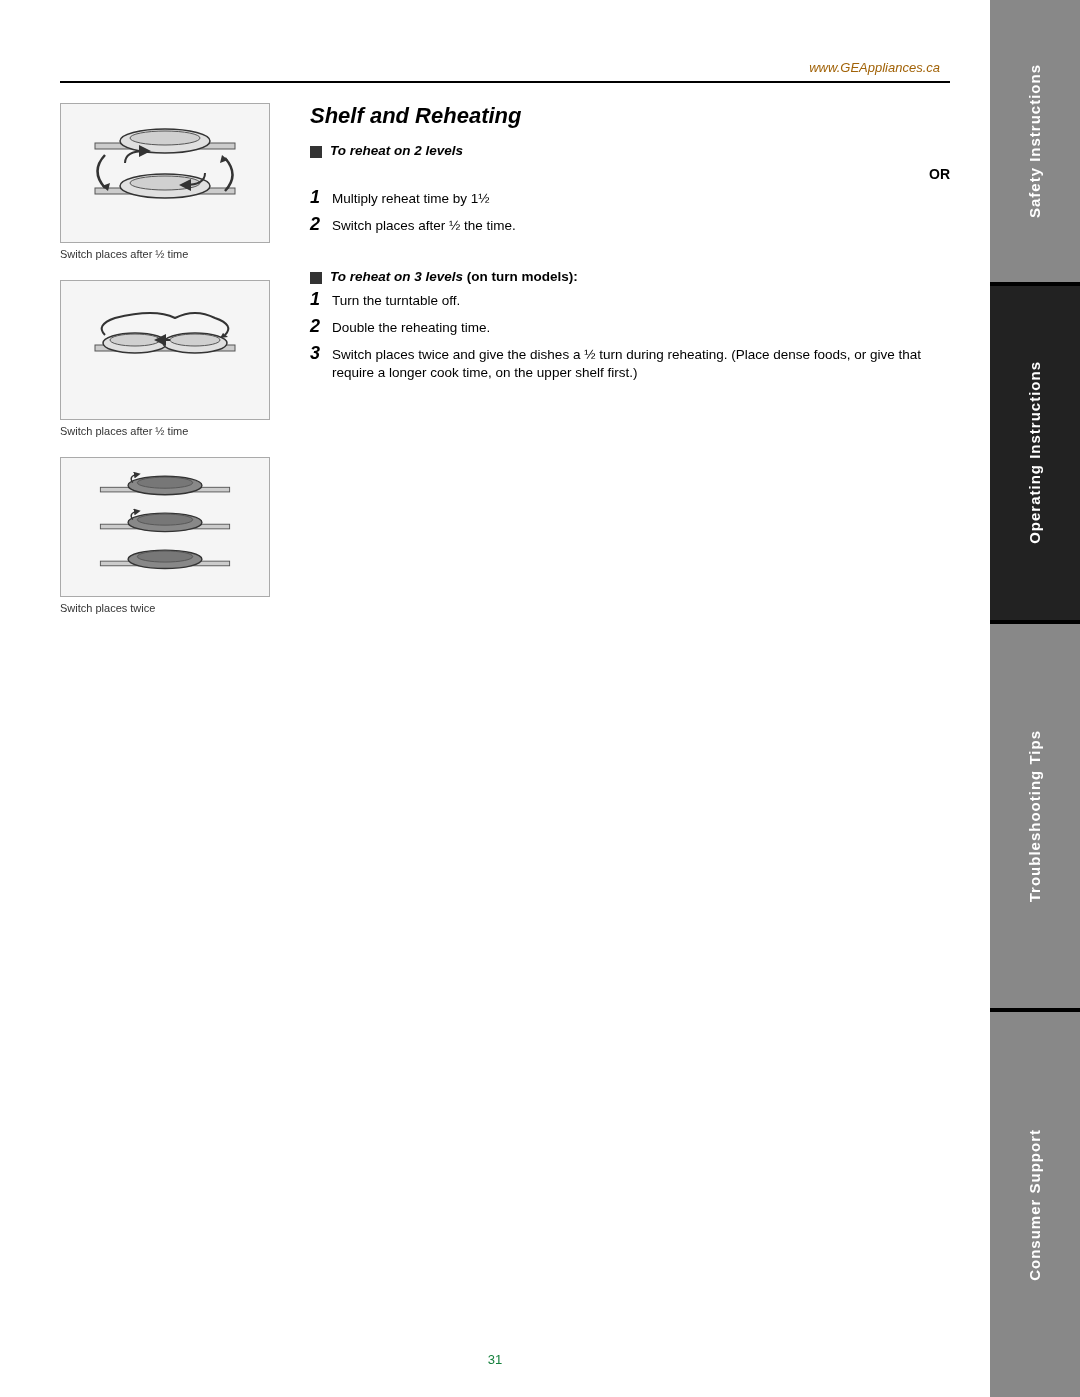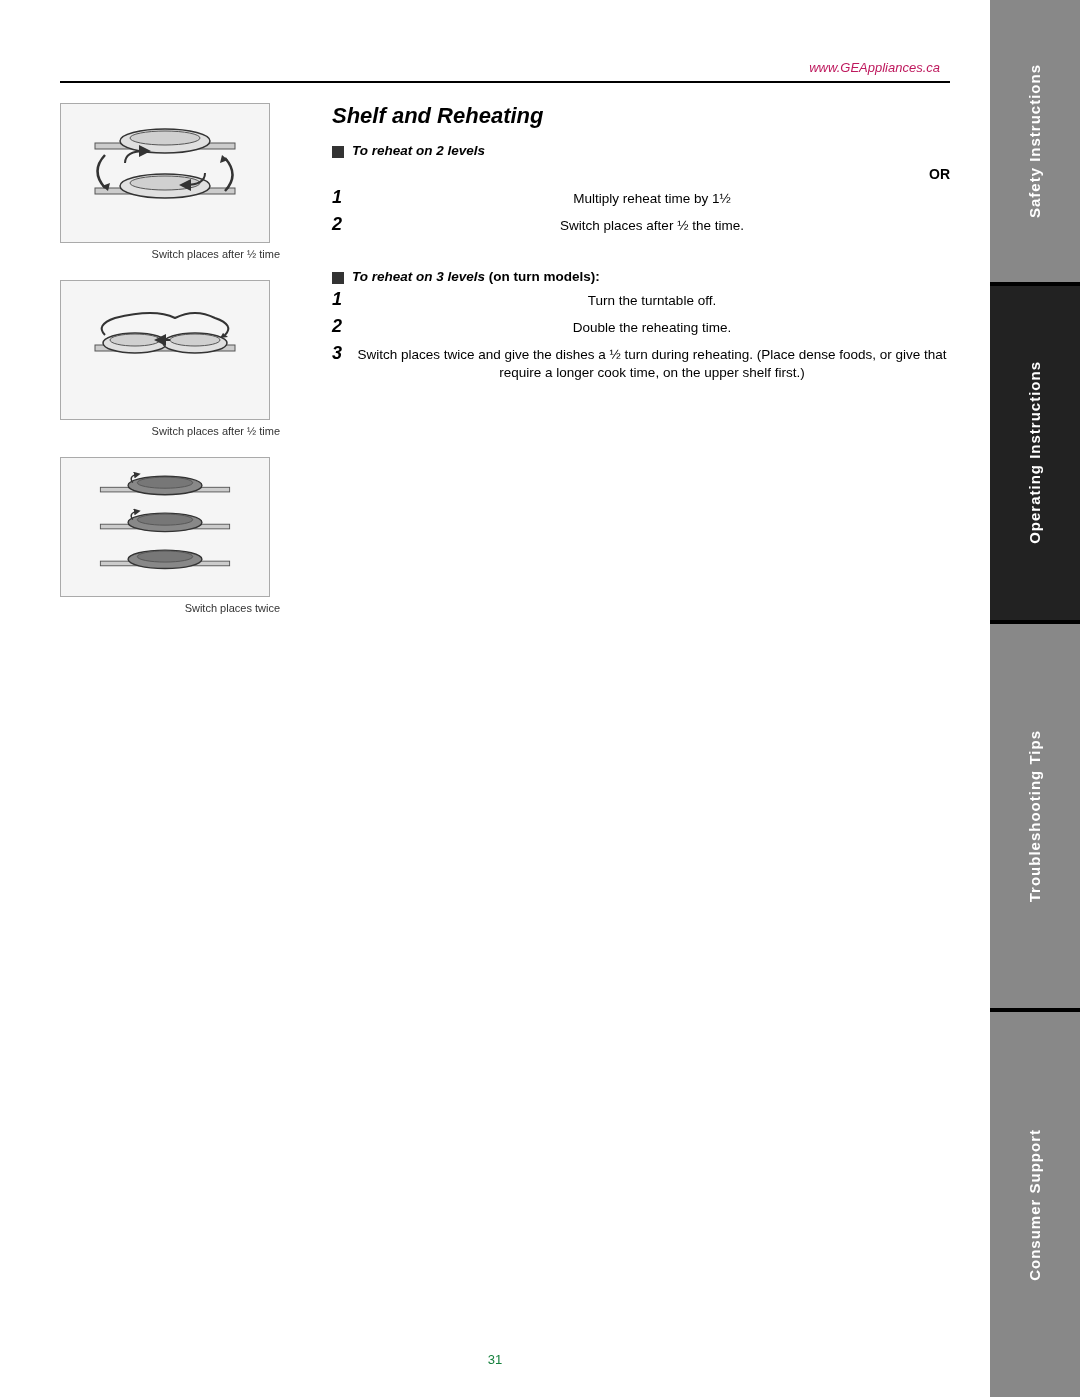--- a/index.html
+++ b/index.html
@@ -24,21 +24,21 @@
     .main-content {
       flex: 1;
       padding: 60px 40px 40px 60px;
       position: relative;
     }
 
     
     .website-url {
       text-align: right;
       font-size: 13px;
-      color: #be185d;
+      color: #a16207;
       font-style: italic;
       margin-bottom: 6px;
       padding-right: 10px;
     }
 
     
     .top-rule {
       border: none;
       border-top: 2px solid #000;
       margin-bottom: 20px;
@@ -50,21 +50,20 @@
       gap: 30px;
     }
 
     .images-column {
       width: 220px;
       flex-shrink: 0;
     }
 
     .text-column {
       flex: 1;
-      margin-left: 22px;
     }
 
     
     .image-block {
       margin-bottom: 20px;
       text-align: center;
     }
 
     .image-box {
       width: 210px;
@@ -74,21 +73,21 @@
       display: flex;
       align-items: center;
       justify-content: center;
       margin-bottom: 5px;
       overflow: hidden;
     }
 
     .image-caption {
       font-size: 11px;
       color: #333;
-      text-align: right;
+      text-align: left;
     }
 
     
     .section-title {
       font-size: 22px;
       font-weight: bold;
       font-style: italic;
       color: #000;
       margin-bottom: 14px;
     }
@@ -132,21 +131,20 @@
       font-size: 18px;
       width: 22px;
       flex-shrink: 0;
       line-height: 1.1;
       margin-top: -2px;
     }
 
     .step-text {
       flex: 1;
       line-height: 1.4;
-      text-align: center;
     }
 
     .section-gap {
       height: 25px;
     }
 
     
     .sidebar {
       width: 90px;
       display: flex;

